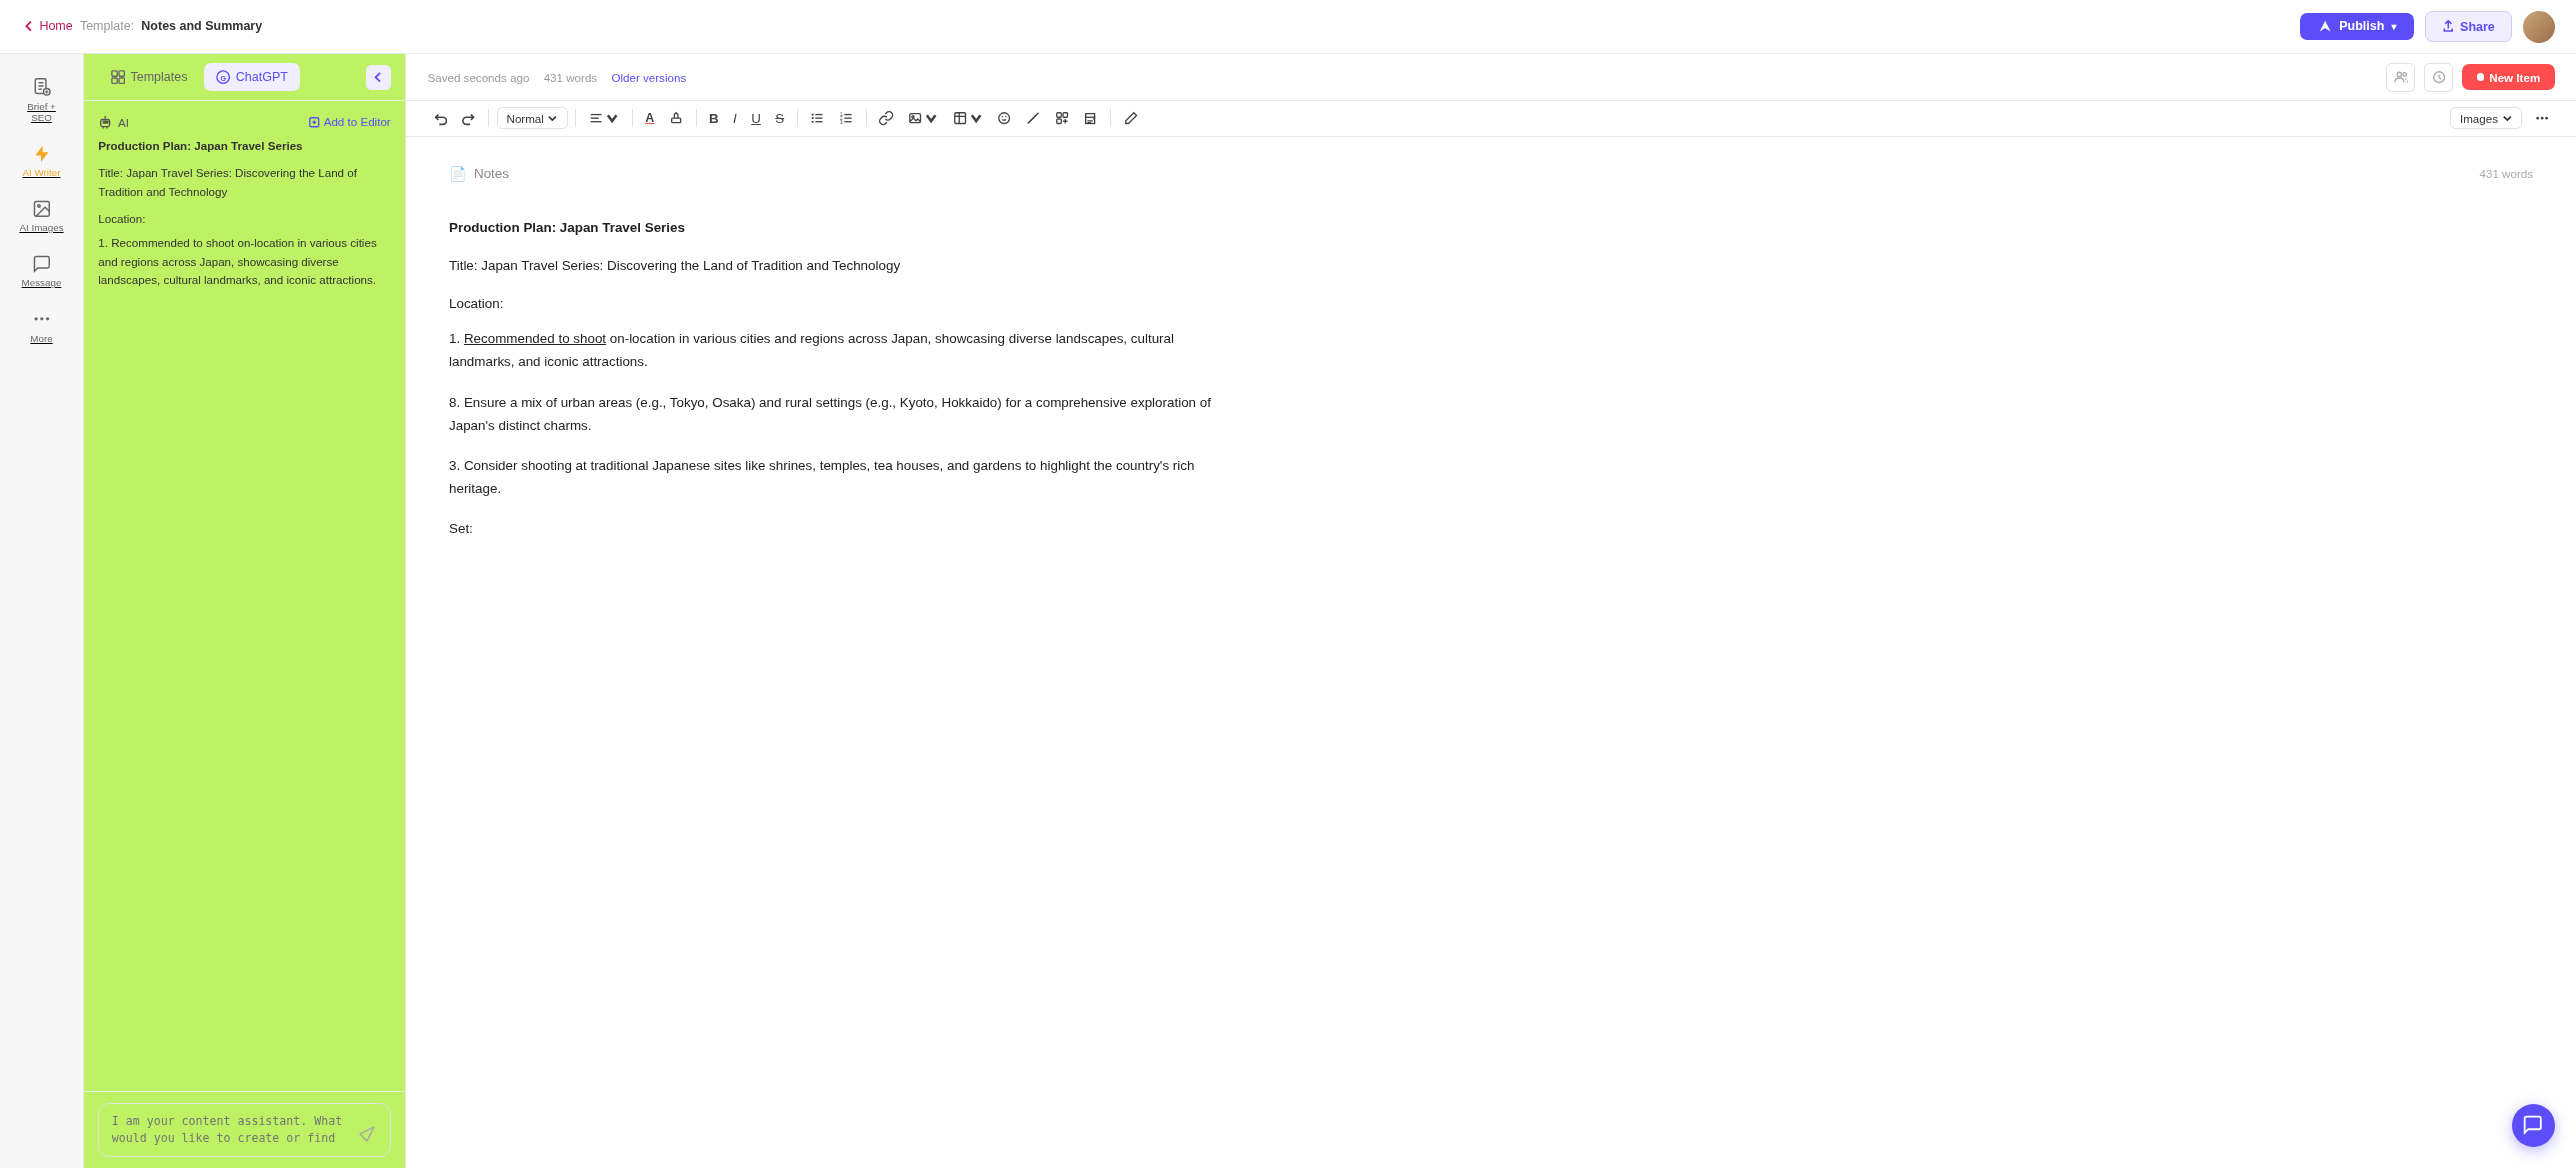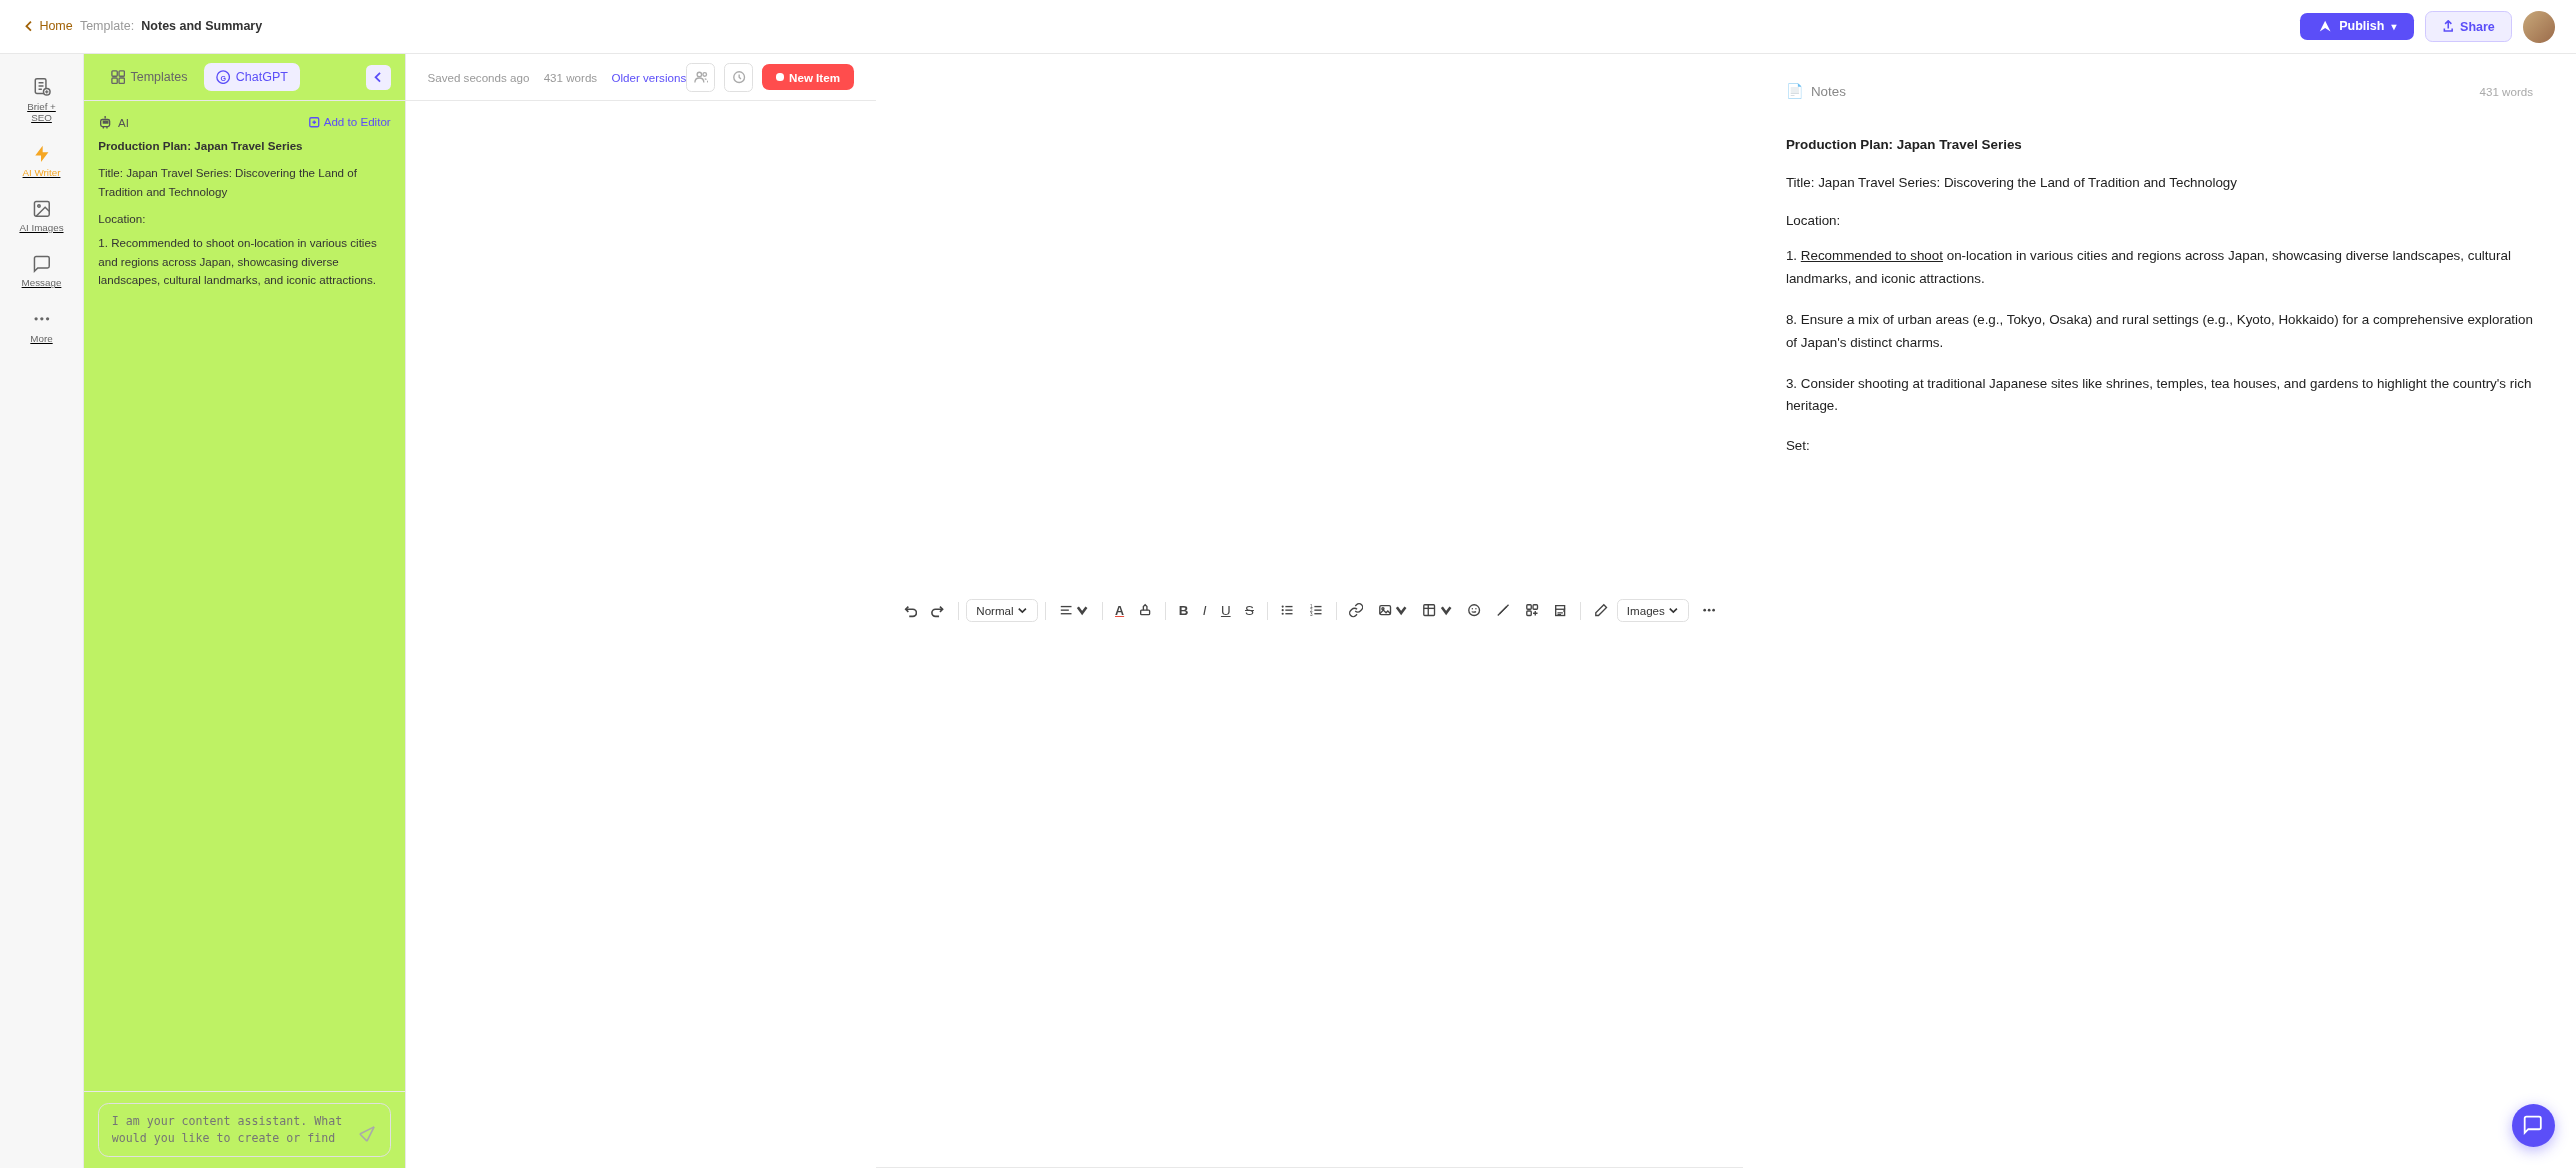--- a/index.html
+++ b/index.html
@@ -5,21 +5,21 @@
     * { box-sizing: border-box; margin: 0; padding: 0; }
     body { font-family: -apple-system, BlinkMacSystemFont, 'Segoe UI', sans-serif; background: #fff; height: 100vh; overflow: hidden; display: flex; flex-direction: column; }
 
     
     .top-bar {
       display: flex; align-items: center; justify-content: space-between;
       padding: 0 21.5px; height: 54px; border-bottom: 0.9px solid #e8e8e8;
       flex-shrink: 0;
     }
     .top-bar-left { display: flex; align-items: center; gap: 7.2px; }
-    .home-link { display: flex; align-items: center; gap: 3.6px; color: #a16207; font-size: 12.5px; cursor: pointer; text-decoration: none; }
+    .home-link { display: flex; align-items: center; gap: 3.6px; color: #be185d; font-size: 12.5px; cursor: pointer; text-decoration: none; }
     .home-link svg { width: 14.3px; height: 14.3px; }
     .top-bar-right { display: flex; align-items: center; gap: 10.7px; }
     .btn-publish {
       background: #5b4ef8; color: #fff; border: none; border-radius: 7.2px;
       padding: 6px 18px; font-size: 12.5px; font-weight: 600; cursor: pointer;
       display: flex; align-items: center; gap: 7.2px; text-align: center;
     }
     .btn-share {
       background: #f0eeff; color: #5b4ef8; border: 0.9px solid #d0c8ff;
       border-radius: 7.2px; padding: 7.2px 16px; font-size: 12.5px; font-weight: 600; cursor: pointer;
@@ -88,21 +88,21 @@
       border: 0.9px solid #e0e0e0; border-radius: 10.7px; padding: 9px 12.5px;
       display: flex; align-items: flex-end; gap: 7.2px; min-height: 54px;
     }
     .chat-input {
       flex: 1; border: none; outline: none; font-size: 11.6px; color: #333;
       resize: none; background: transparent; line-height: 1.5;
     }
     .send-btn { background: none; border: none; cursor: pointer; color: #aaa; font-size: 16px; padding: 1.8px; }
 
     
-    .editor-area { flex: 1; display: flex; flex-direction: row; overflow: hidden; }
+    .editor-area { flex: 1; display: flex; flex-direction: column; overflow: hidden; }
 
     
     .editor-top-bar {
       display: flex; align-items: center; justify-content: space-between;
       padding: 7.2px 21.5px; border-bottom: 0.9px solid #e8e8e8; height: 47px; flex-shrink: 0;
     }
     .editor-meta { display: flex; align-items: center; gap: 14.3px; font-size: 11.6px; color: #999; }
     .older-versions { color: #5b4ef8; cursor: pointer; font-weight: 500; }
     .editor-actions { display: flex; align-items: center; gap: 9px; }
     .action-icon-btn {

